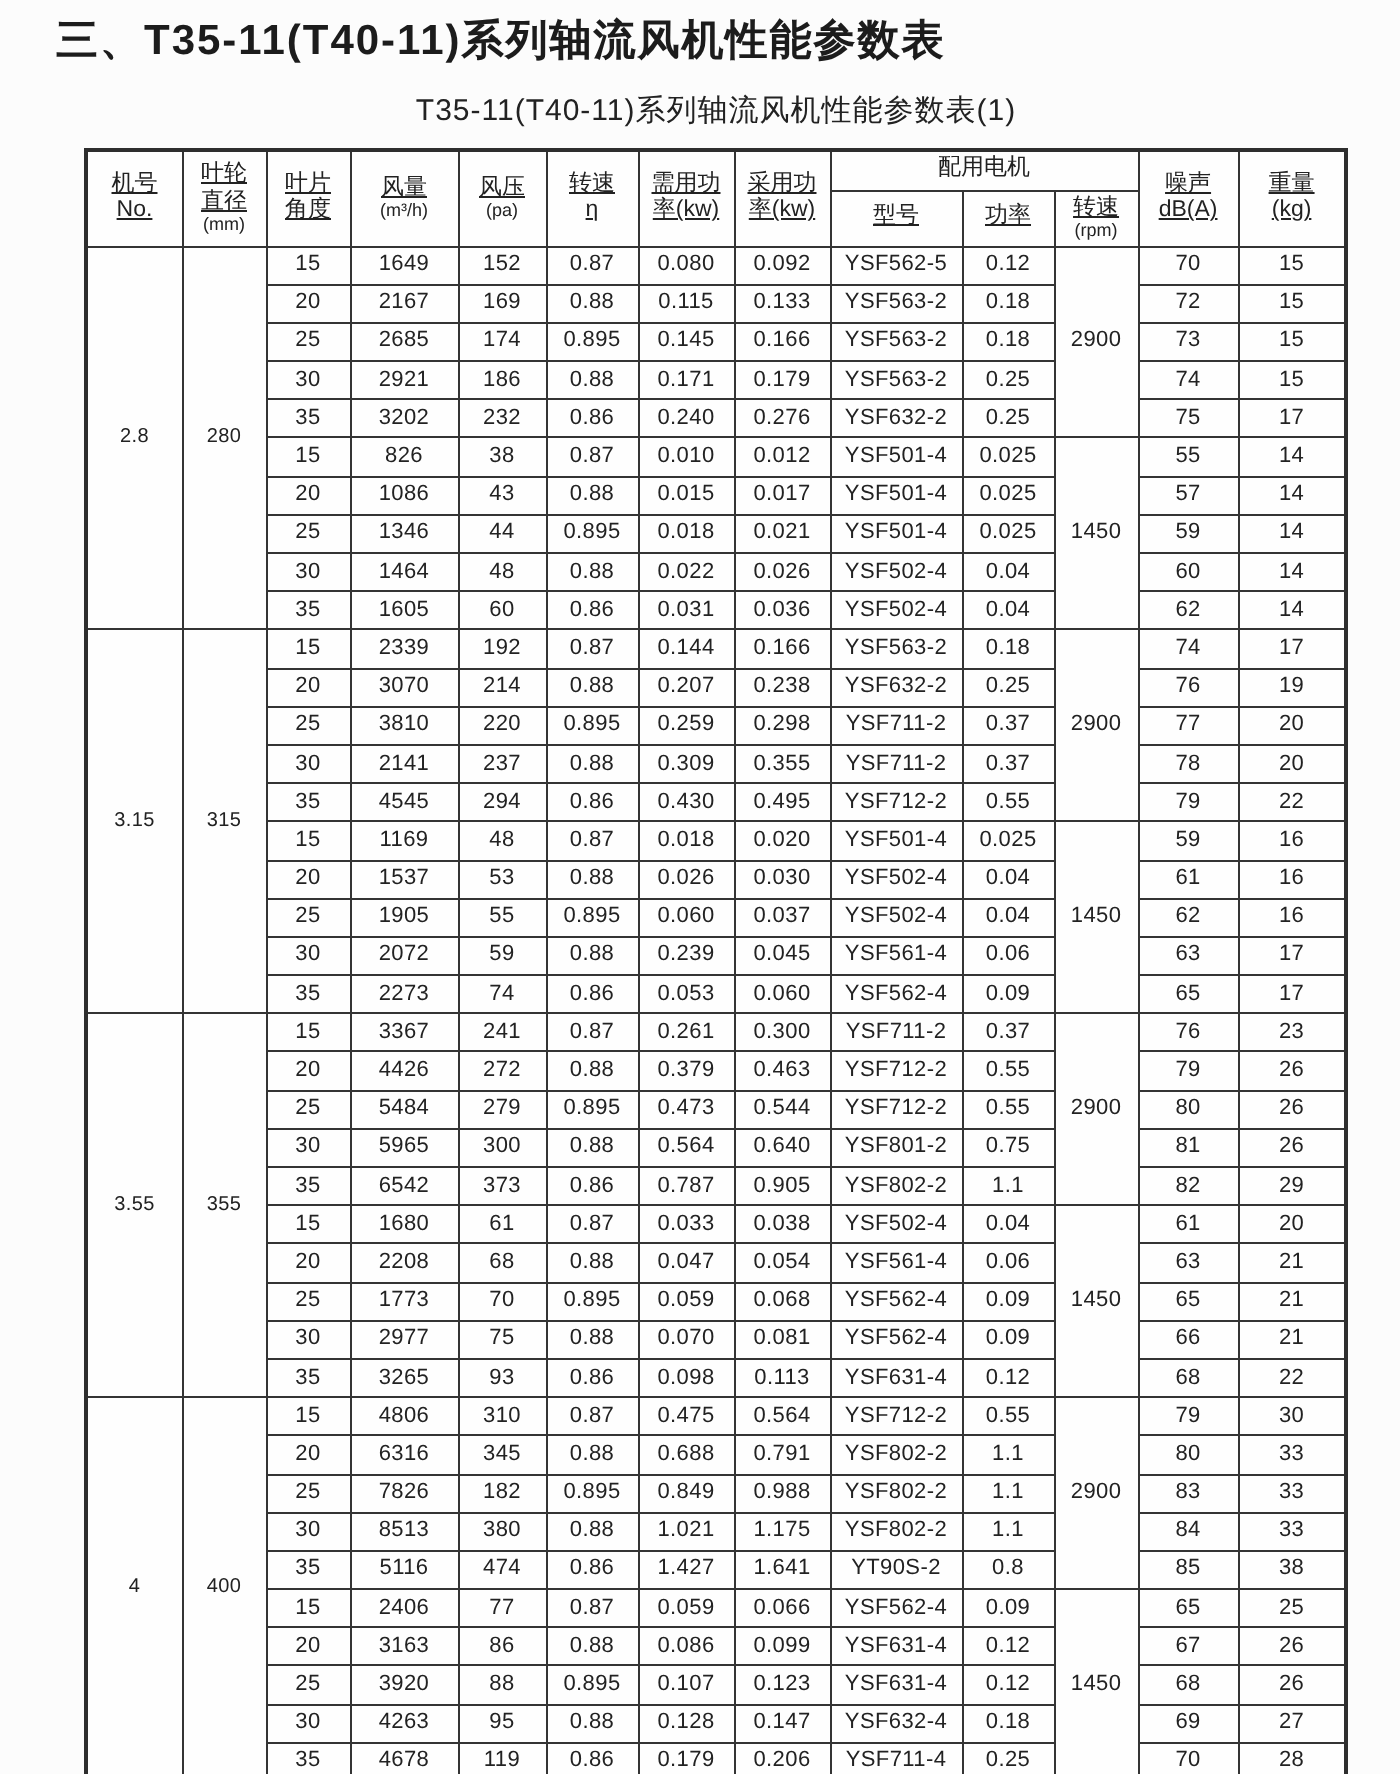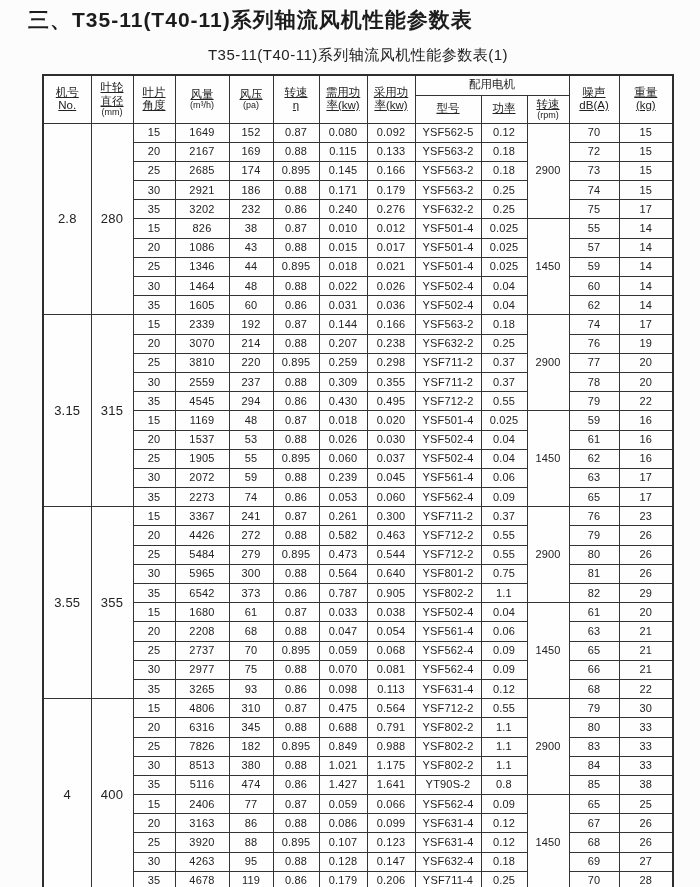--- a/index.html
+++ b/index.html
@@ -49,21 +49,21 @@
   .fan-table th .h-main { white-space: pre-line; display: block; text-decoration: underline; }
   .fan-table th .h-unit { display: block; font-size: 9px; line-height: 1.05; }
   .fan-table thead tr.h1 th { height: 20px; }
   .fan-table thead tr.h2 th { height: 24px; margin-left: 20px; }
   .fan-table td {
     font-size: 11px;
     height: 19.2px;
     line-height: 1;
     letter-spacing: 0.2px;
   }
-  td.machine-no, td.diameter { font-size: 13px; }
+  td.machine-no, td.diameter { font-size: 10px; }
 </style>
 </head>
 <body>
 
 <div>
   <h1 class="page-title">三、T35-11(T40-11)系列轴流风机性能参数表</h1>
   <h2 class="table-title">T35-11(T40-11)系列轴流风机性能参数表(1)</h2>
 
   <table class="fan-table">
     <colgroup>
@@ -298,21 +298,21 @@
           <td>0.895</td>
           <td>0.259</td>
           <td>0.298</td>
           <td>YSF711-2</td>
           <td>0.37</td>
           <td>77</td>
           <td>20</td>
         </tr>
         <tr>
           <td>30</td>
-          <td>2559</td>
+          <td>2141</td>
           <td>237</td>
           <td>0.88</td>
           <td>0.309</td>
           <td>0.355</td>
           <td>YSF711-2</td>
           <td>0.37</td>
           <td>78</td>
           <td>20</td>
         </tr>
         <tr>
@@ -401,21 +401,21 @@
           <td>0.37</td>
           <td rowspan="5">2900</td>
           <td>76</td>
           <td>23</td>
         </tr>
         <tr>
           <td>20</td>
           <td>4426</td>
           <td>272</td>
           <td>0.88</td>
-          <td>0.582</td>
+          <td>0.379</td>
           <td>0.463</td>
           <td>YSF712-2</td>
           <td>0.55</td>
           <td>79</td>
           <td>26</td>
         </tr>
         <tr>
           <td>25</td>
           <td>5484</td>
           <td>279</td>
@@ -471,21 +471,21 @@
           <td>0.88</td>
           <td>0.047</td>
           <td>0.054</td>
           <td>YSF561-4</td>
           <td>0.06</td>
           <td>63</td>
           <td>21</td>
         </tr>
         <tr>
           <td>25</td>
-          <td>2737</td>
+          <td>1773</td>
           <td>70</td>
           <td>0.895</td>
           <td>0.059</td>
           <td>0.068</td>
           <td>YSF562-4</td>
           <td>0.09</td>
           <td>65</td>
           <td>21</td>
         </tr>
         <tr>

